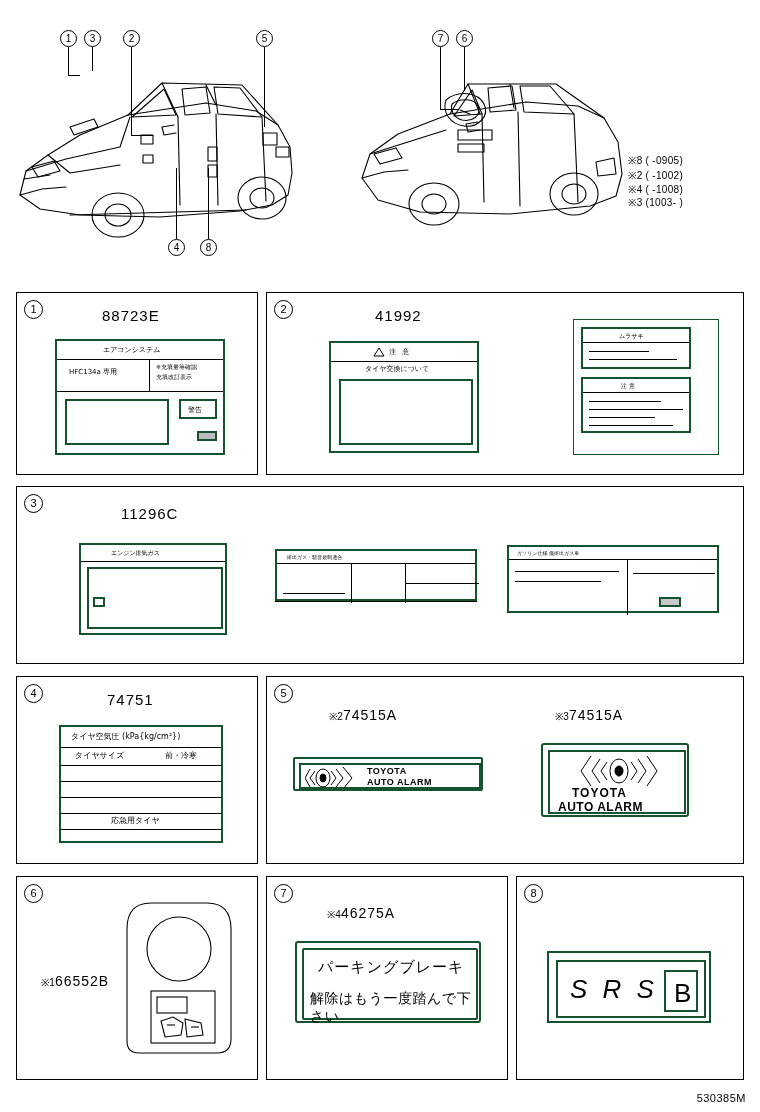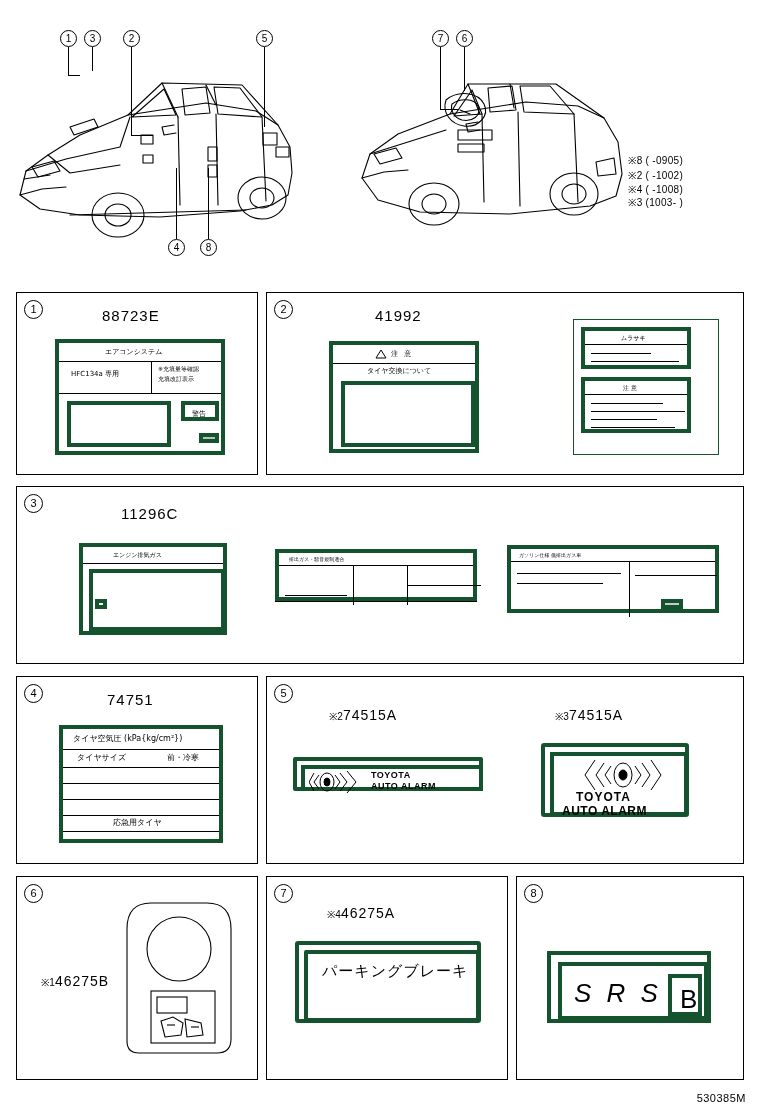--- a/index.html
+++ b/index.html
@@ -53,21 +53,21 @@
     letter-spacing: 1px;
     font-weight: normal;
   }
   .tiny {
     font-size: 5px;
     line-height: 1.25;
     color: #000;
   }
   .label-box {
     position: absolute;
-    border: 4px solid #14532d;
+    border: 2px solid #14532d;
     box-sizing: border-box;
     background: #fff;
   }
   .hline { position: absolute; background: #000; height: 1px; }
   .vline { position: absolute; background: #000; width: 1px; }
   .leader { position: absolute; background: #000; width: 1px; }
   .leaderh { position: absolute; background: #000; height: 1px; }
 
   
   #top-diagram { position: absolute; left: 0; top: 0; width: 760px; height: 290px; }
@@ -355,21 +355,21 @@
         <div style="position:absolute;left:22px;top:34px;font-size:12px;font-weight:bold;letter-spacing:1px;">TOYOTA</div>
         <div style="position:absolute;left:8px;top:48px;font-size:12px;font-weight:bold;letter-spacing:0.5px;">AUTO ALARM</div>
       </div>
     </div>
   </div>
 
   <div class="panel" style="left:16px;top:876px;width:242px;height:204px;">
     <div class="pnum circ md">6</div>
 
     <div style="position:absolute;left:24px;top:96px;font-size:14px;">
-      <span style="font-size:10px;">※1</span><span style="letter-spacing:1px;">46275B</span>
+      <span style="font-size:10px;">※1</span><span style="letter-spacing:1px;">66552B</span>
     </div>
 
     <svg width="116" height="160" viewBox="0 0 116 160" style="position:absolute;left:104px;top:22px;">
       <g fill="none" stroke="#000" stroke-width="1.1">
         <path d="M30 4 L86 4 Q110 4 110 30 L110 140 Q110 154 96 154 L18 154 Q6 154 6 142 L6 30 Q6 4 30 4 Z"></path>
         <circle cx="58" cy="50" r="32"></circle>
         <rect x="30" y="92" width="64" height="52"></rect>
         <rect x="36" y="98" width="30" height="16"></rect>
         <path d="M40 122 L52 118 L62 124 L60 136 L44 138 Z"></path>
         <path d="M64 120 L80 124 L82 136 L66 138 Z"></path>
@@ -382,20 +382,21 @@
   <div class="panel" style="left:266px;top:876px;width:242px;height:204px;">
     <div class="pnum circ md">7</div>
 
     <div style="position:absolute;left:60px;top:28px;font-size:14px;text-align:right;">
       <span style="font-size:10px;">※4</span><span style="letter-spacing:1px;">46275A</span>
     </div>
 
     <div class="label-box" style="left:28px;top:64px;width:186px;height:82px;border-radius:3px;">
       <div class="label-box" style="left:5px;top:5px;width:176px;height:72px;border-radius:2px;">
         <div class="jp" style="position:absolute;left:14px;top:8px;font-size:15px;letter-spacing:1px;">パーキングブレーキ</div>
+        <div class="jp" style="position:absolute;left:6px;top:40px;font-size:14px;letter-spacing:0.5px;">解除はもう一度踏んで下さい</div>
       </div>
     </div>
   </div>
 
   <div class="panel" style="left:516px;top:876px;width:228px;height:204px;">
     <div class="pnum circ md">8</div>
     <div class="partno" style="left:72px;top:36px;margin-top:36px;">89176A</div>
 
     <div class="label-box" style="left:30px;top:74px;width:164px;height:72px;">
       <div class="label-box" style="left:7px;top:7px;width:150px;height:58px;">

